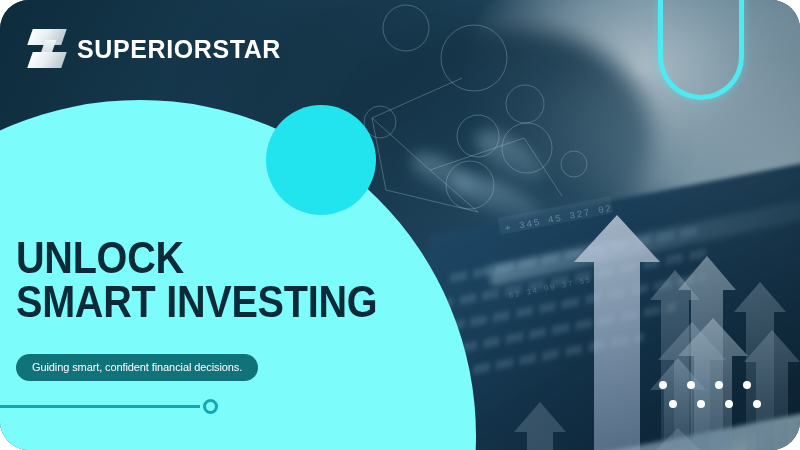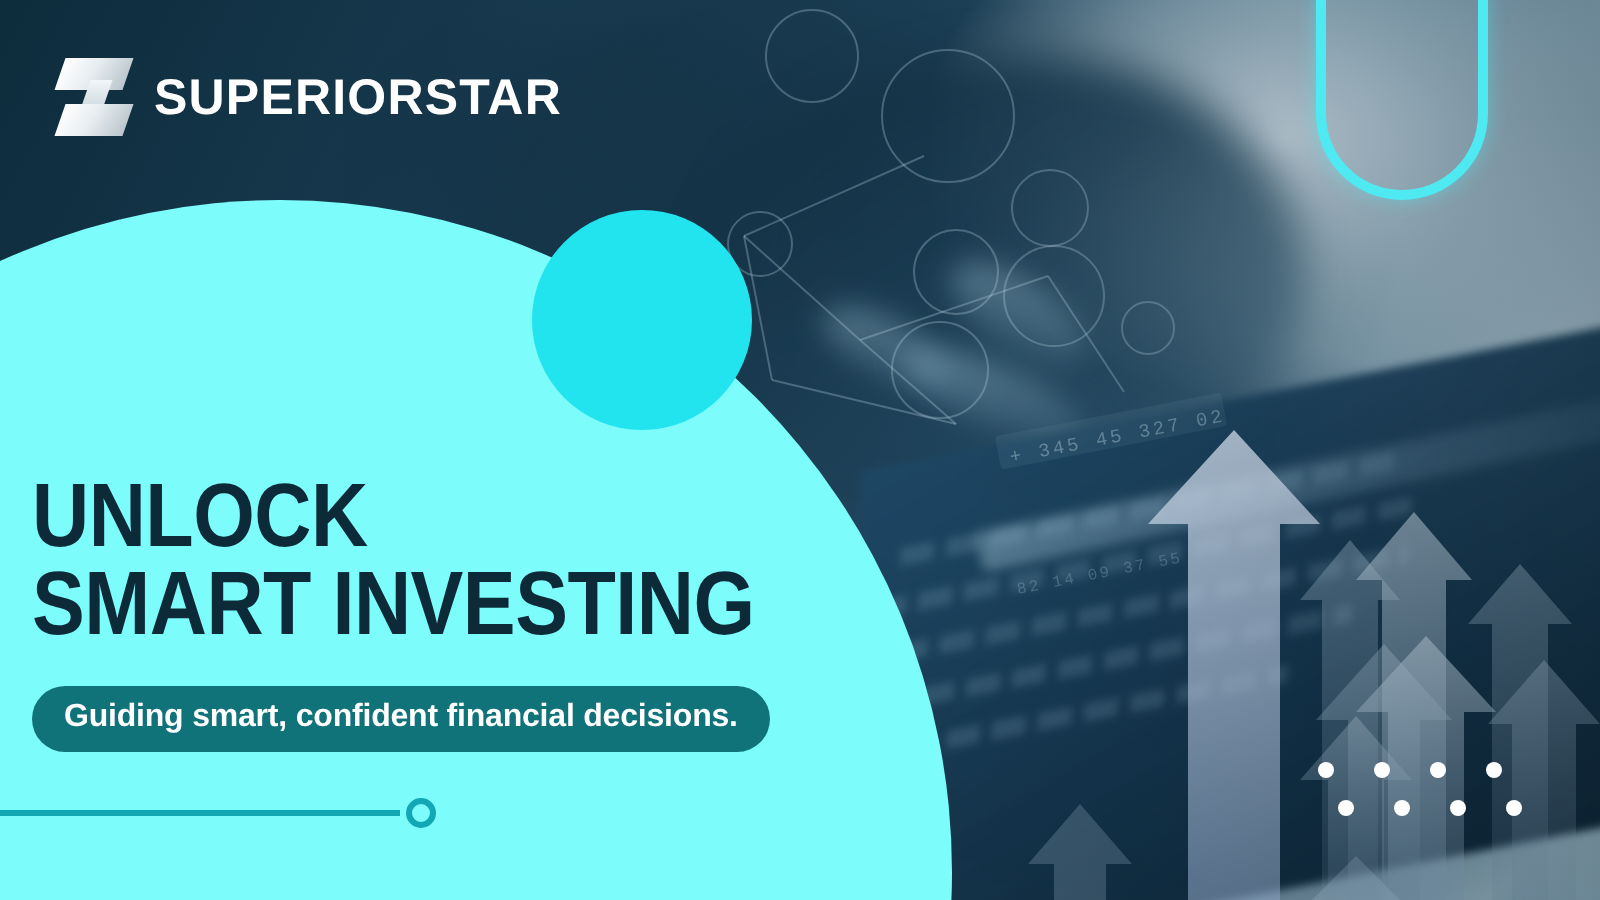--- a/index.html
+++ b/index.html
@@ -205,25 +205,25 @@
     letter-spacing: -0.3px;
     transform: scaleX(0.88);
     transform-origin: left center;
     margin: 0;
     white-space: nowrap;
   }
   .headline span { display: block; }
 
   .pill {
     display: inline-block;
-    margin-top: 19px;
+    margin-top: 30px;
     background: #11737a;
     color: #ffffff;
-    font-size: 16px;
-    font-weight: 700;
+    font-size: 11px;
+    font-weight: 400;
     padding: 7px 16px 8px 16px;
     border-radius: 20px;
     letter-spacing: -0.1px;
   }
 
   
   .rule {
     position: absolute;
     left: 0; top: 405px;
     width: 200px; height: 3px;
@@ -259,21 +259,21 @@
   .vignette {
     position: absolute;
     inset: 0;
     background: linear-gradient(90deg, rgba(0,0,0,0) 60%, rgba(6,24,36,0.22) 100%);
     pointer-events: none;
   }
 </style>
 </head>
 <body>
 
-<div class="banner" id="banner" style="--cyan: #7dfcfc; background: rgb(11, 42, 56);">
+<div class="banner" id="banner" style="--cyan: #7dfcfc; background: rgb(11, 42, 56); border-radius: 29px;">
 
   <div class="photo">
     <div class="hand"></div>
     <div class="finger f1"></div>
     <div class="finger f2"></div>
     <div class="finger f3"></div>
     <div class="keyboard">
       <div class="keyrow" style="left:20px;  top:42px;  width:250px;"></div>
       <div class="keyrow" style="left:6px;   top:66px;  width:270px;"></div>
       <div class="keyrow" style="left:-6px;  top:90px;  width:280px;"></div>

